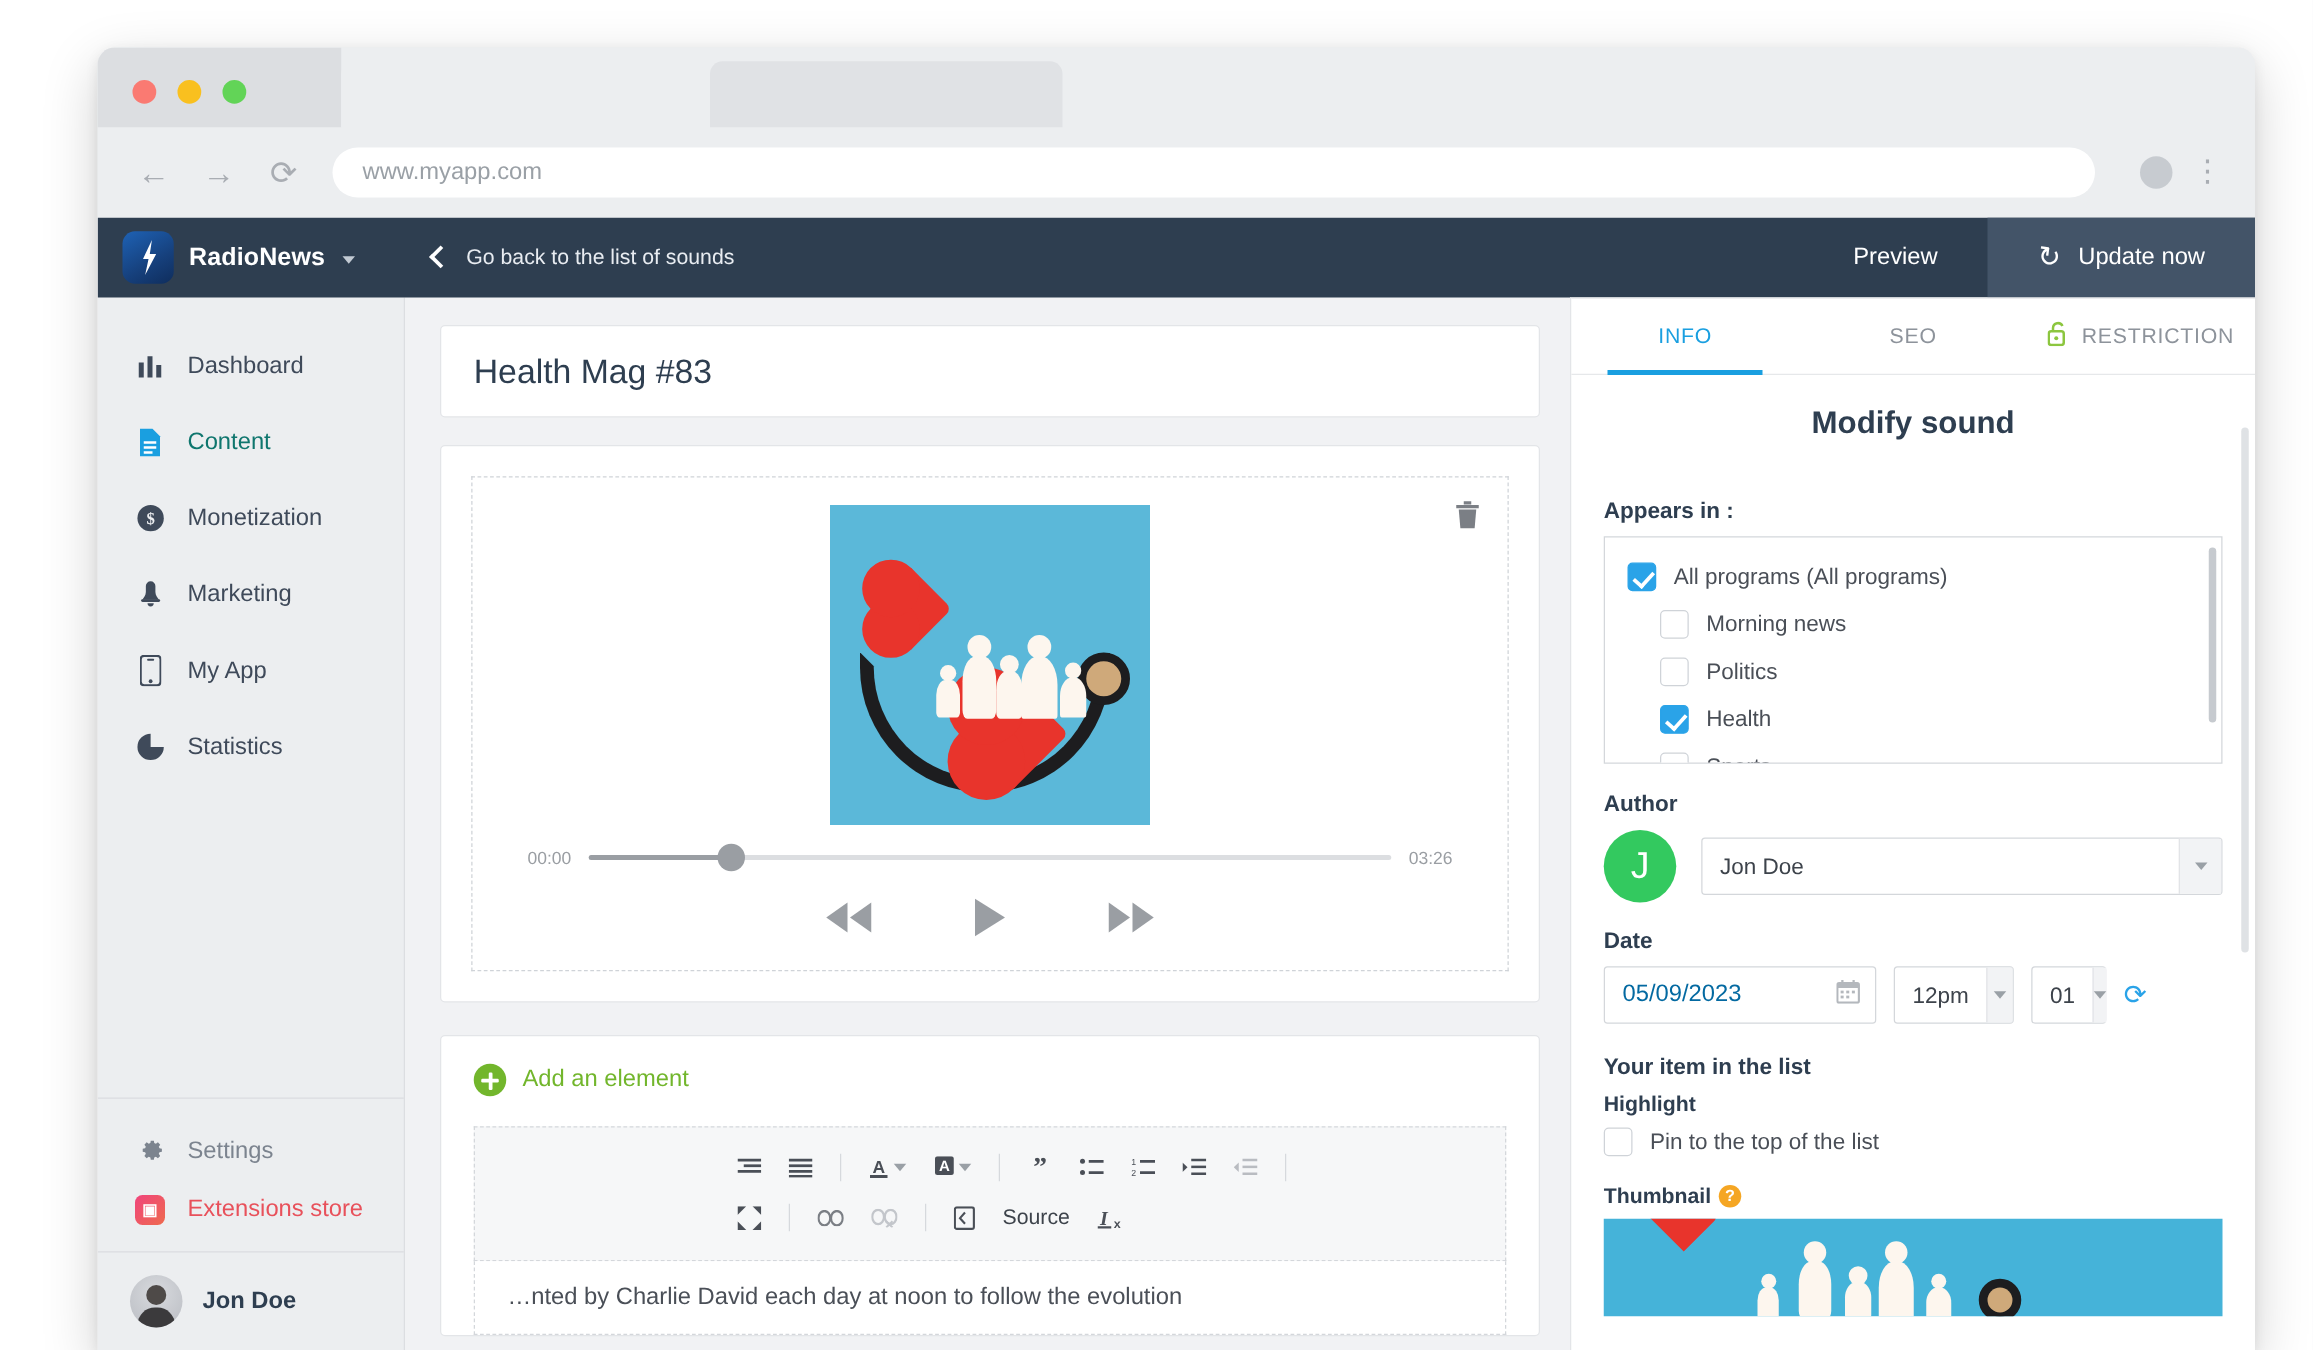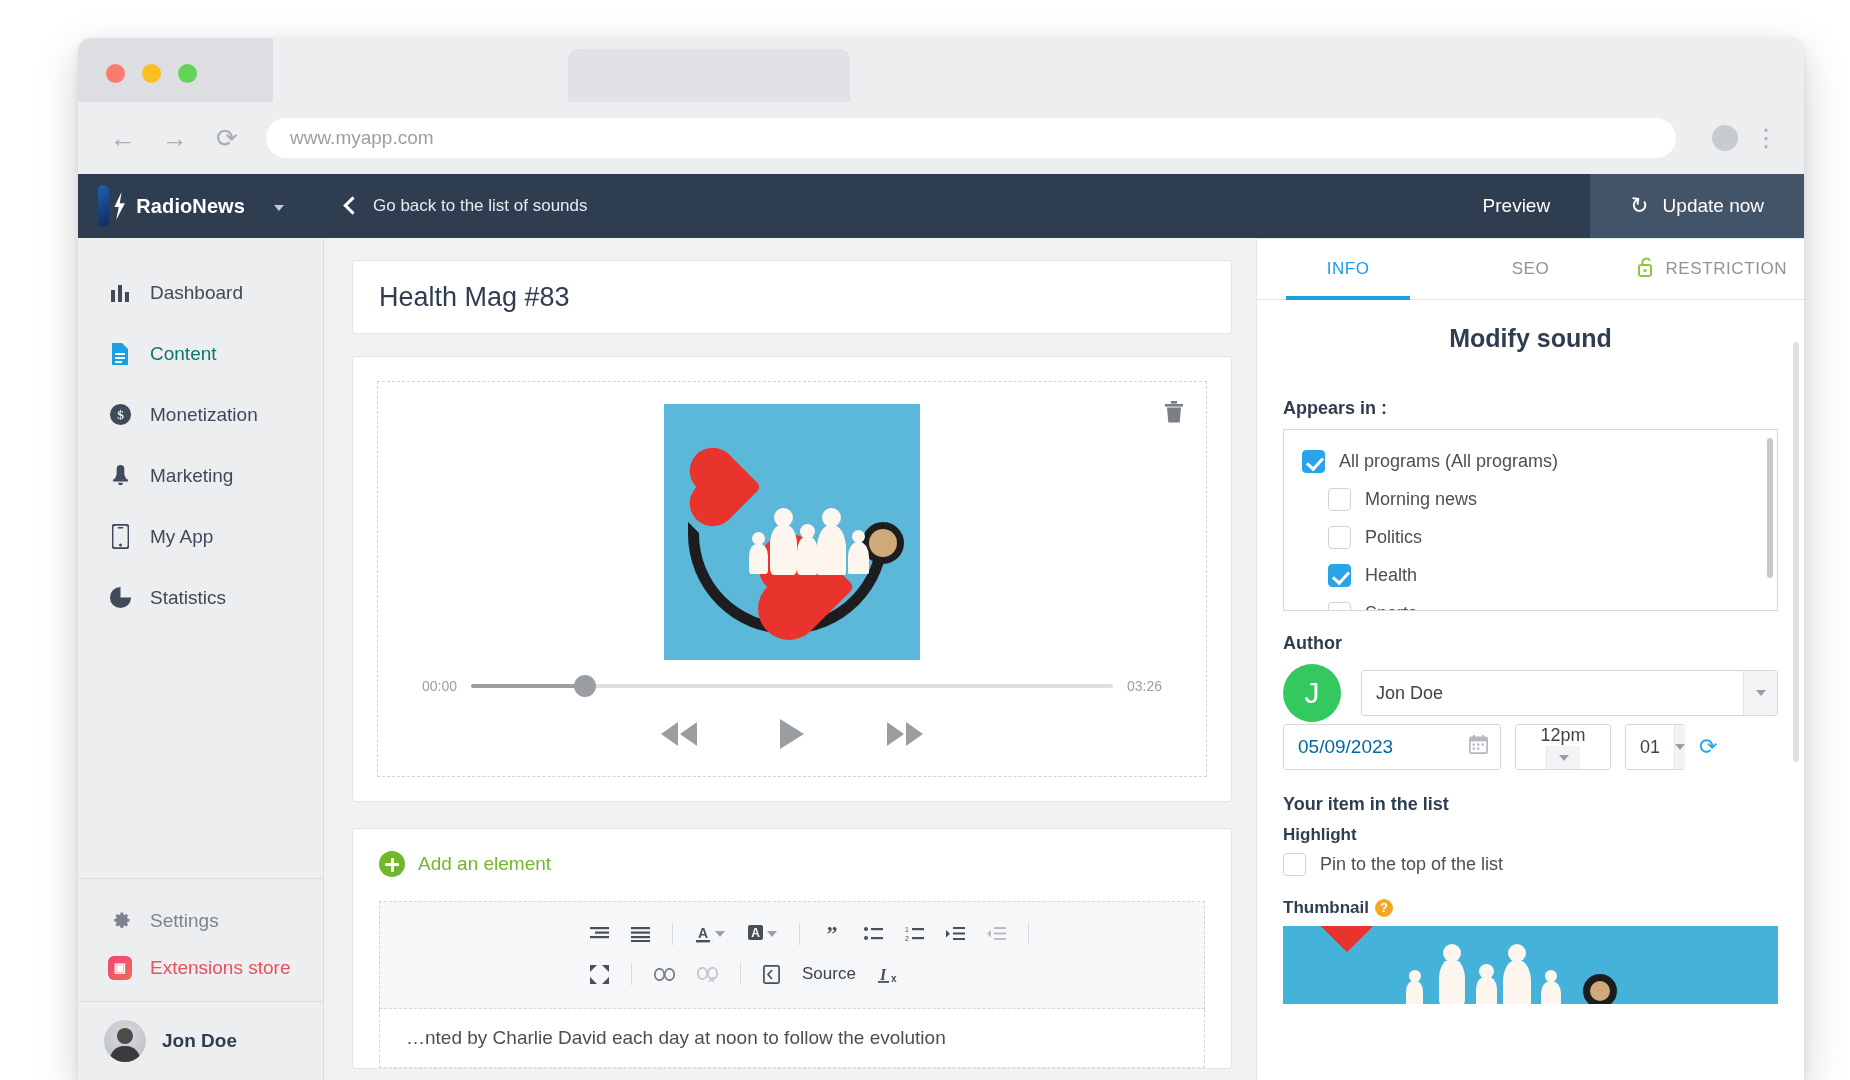--- a/index.html
+++ b/index.html
@@ -87,21 +87,21 @@
 
   
   #app-topbar {
     position: relative;
     height: 64px;
     background: #2e3e50;
     display: flex; align-items: center;
     color: #fff;
   }
   #brand {
-    display: flex; align-items: center; gap: 27px;
+    display: flex; align-items: center; gap: 12px;
     margin-left: 20px; width: 186px;
   }
   #brand-logo {
     width: 42px; height: 42px; border-radius: 10px;
     background: linear-gradient(150deg, #1e62b5 0%, #16407c 60%, #0f2d5c 100%);
     position: relative;
   }
   #brand-logo::after {
     content: "";
     position: absolute; left: 13px; top: 7px;
@@ -399,21 +399,21 @@
   }
   #author-select { flex: 1; }
 
   #date-row { display: flex; align-items: center; gap: 14px; margin-top: 2px; }
   #date-input {
     width: 218px; height: 46px; border: 1px solid #d4d7db; background: #fff;
     display: flex; align-items: center; justify-content: space-between;
     padding: 0 12px 0 14px; font-size: 19px; color: #0369a1;
     border-radius: 3px;
   }
-  #hour-select { width: 96px; flex-direction: column; }
+  #hour-select { width: 96px; }
   #min-select { width: 60px; }
   #sync-icon { color: #2aa3e8; font-size: 22px; }
 
   .sub-label { font-size: 17px; font-weight: bold; color: #2e3e50; margin: 16px 0 8px; }
   #pin-row { display: flex; align-items: center; gap: 14px; font-size: 18px; color: #4a4f57; }
   .help-badge {
     display: inline-flex; align-items: center; justify-content: center;
     width: 18px; height: 18px; border-radius: 50%;
     background: #f5a623; color: #fff; font-size: 13px; font-weight: bold;
     margin-left: 6px; vertical-align: 1px;
@@ -819,20 +819,21 @@
           <div id="author-row">
             <div id="author-avatar">J</div>
             <div id="author-select" class="select-box">
               <span class="sv">Jon Doe</span>
               <span class="select-arrow">
                   <span class="arrow-tri"></span>
                 </span>
             </div>
           </div>
 
+          <div class="field-label" style="margin-top:20px;">Date</div>
           <div id="date-row">
             <div id="date-input">
               <span>05/09/2023</span>
               <span>
                 <svg width="19" height="19" viewBox="0 0 19 19">
                     <rect x="0.9" y="2.4" width="17.2" height="15.7" rx="1.4" fill="none" stroke="#b4b8bd" stroke-width="1.7"></rect>
                     <rect x="1" y="2.4" width="17" height="4" fill="#b4b8bd"></rect>
                     <rect x="4" y="0" width="1.8" height="3.4" fill="#b4b8bd"></rect>
                     <rect x="13" y="0" width="1.8" height="3.4" fill="#b4b8bd"></rect>
                     <rect x="3.5" y="8.5" width="2.4" height="2.2" fill="#b4b8bd"></rect>

